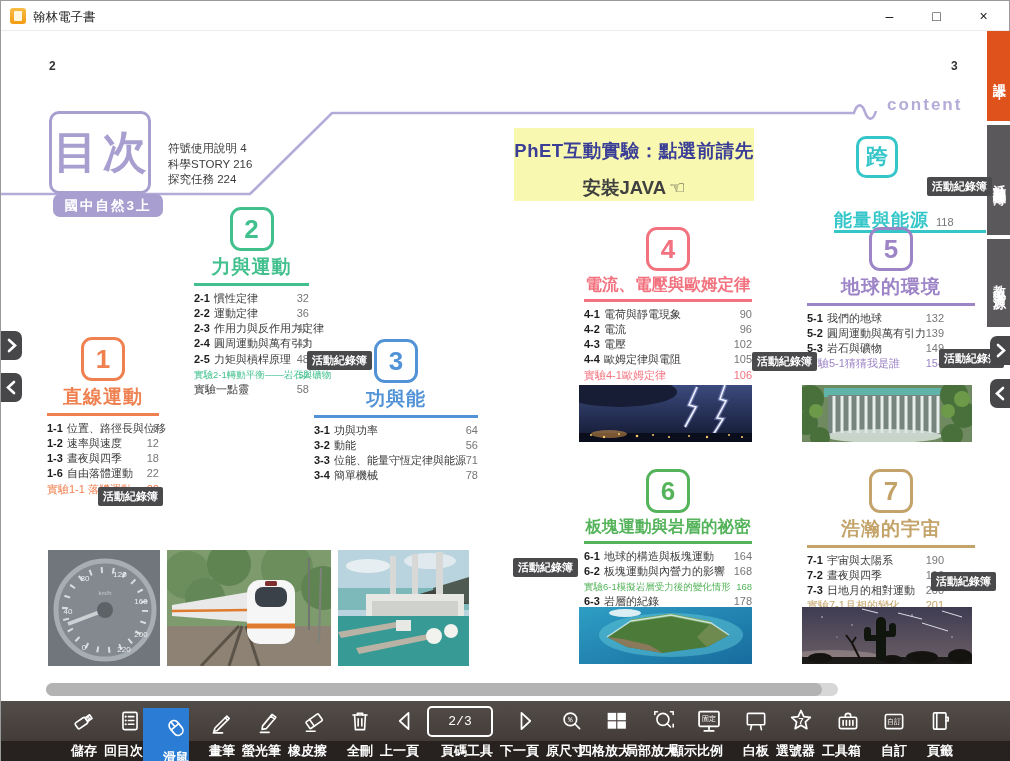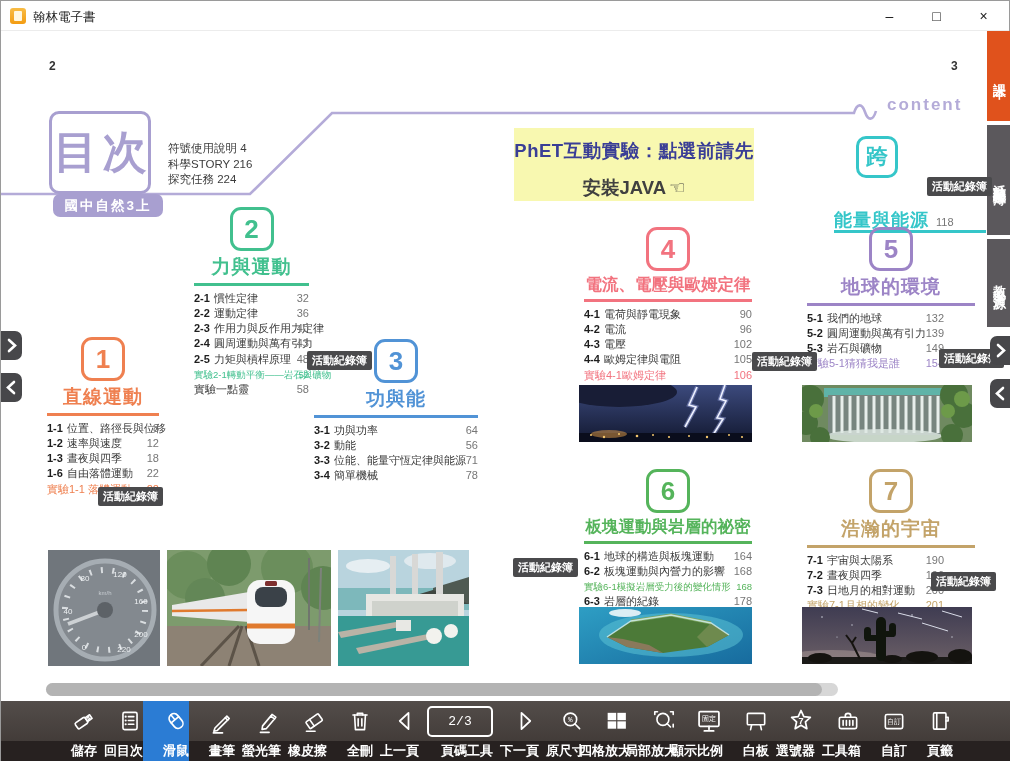--- a/index.html
+++ b/index.html
@@ -70,21 +70,21 @@
   .tab-activity{top:124px;height:110px;background:#5b585c;letter-spacing:2px;}
   .tab-resource{top:238px;height:88px;background:#5b585c;}
 
   
   .toolbar{position:absolute;left:0;top:700px;width:1010px;height:61px;background:linear-gradient(#534d4a,#3a3330);display:flex;padding-left:50px;box-sizing:border-box;}
   .toolbar::after{content:"";position:absolute;left:0;bottom:0;width:100%;height:21px;background:#272120;}
   .tb{width:46px;display:flex;flex-direction:column;align-items:flex-end;z-index:1;background:none;border:none;padding:0;font-family:Liberation Mono, monospace;}
   .tb.widebox{width:74px;}
   .tb .ic{height:40px;display:flex;align-items:center;justify-content:center;}
   .tb .lb{height:14px;line-height:21px;font-size:13px;color:#fff;font-weight:bold;white-space:nowrap;}
-  .tb.active{background:#2b7cd4;}
+  .tb.active{background:#2b7cd4;margin-top:7px;}
   .ic svg{stroke:#fff;stroke-width:1.5;fill:none;stroke-linecap:round;stroke-linejoin:round;}
   .pgbox{width:62px;height:27px;border:2px solid #fff;border-radius:5px;color:#fff;font-size:13px;display:flex;align-items:center;justify-content:center;}
 </style>
 </head>
 <body>
 
 <div id="app">
 
   <div class="titlebar">
     <span class="appicon">

